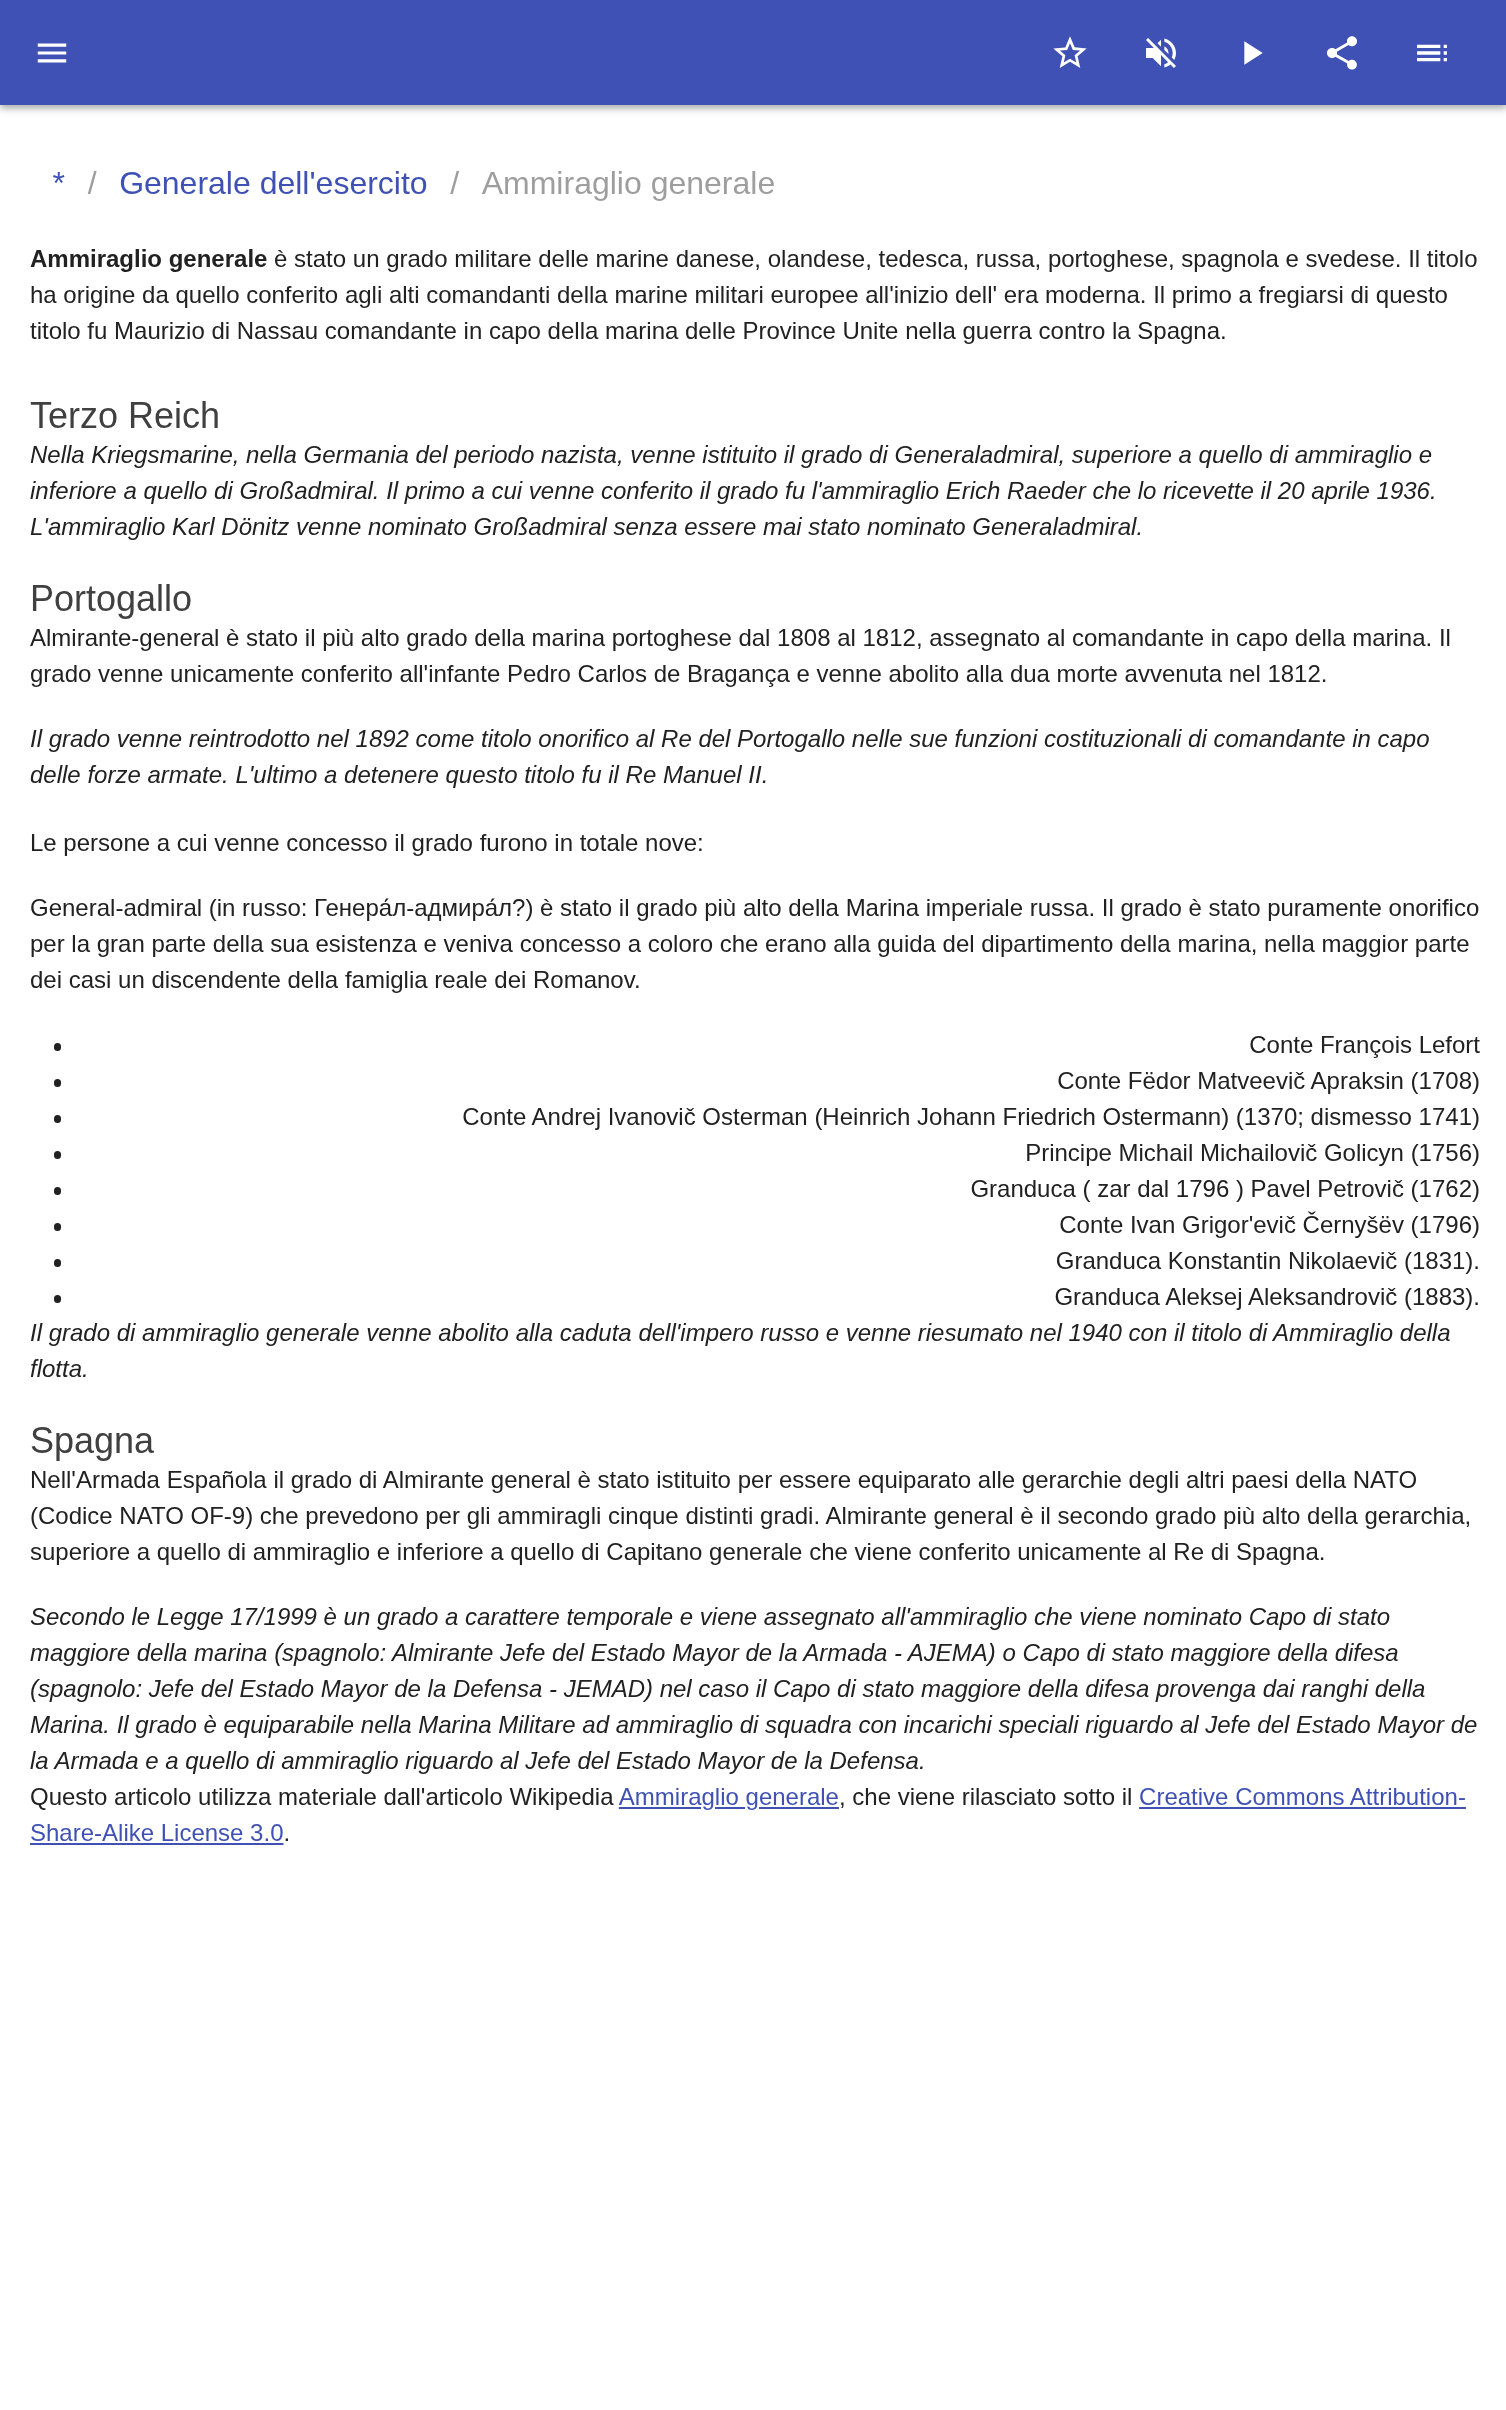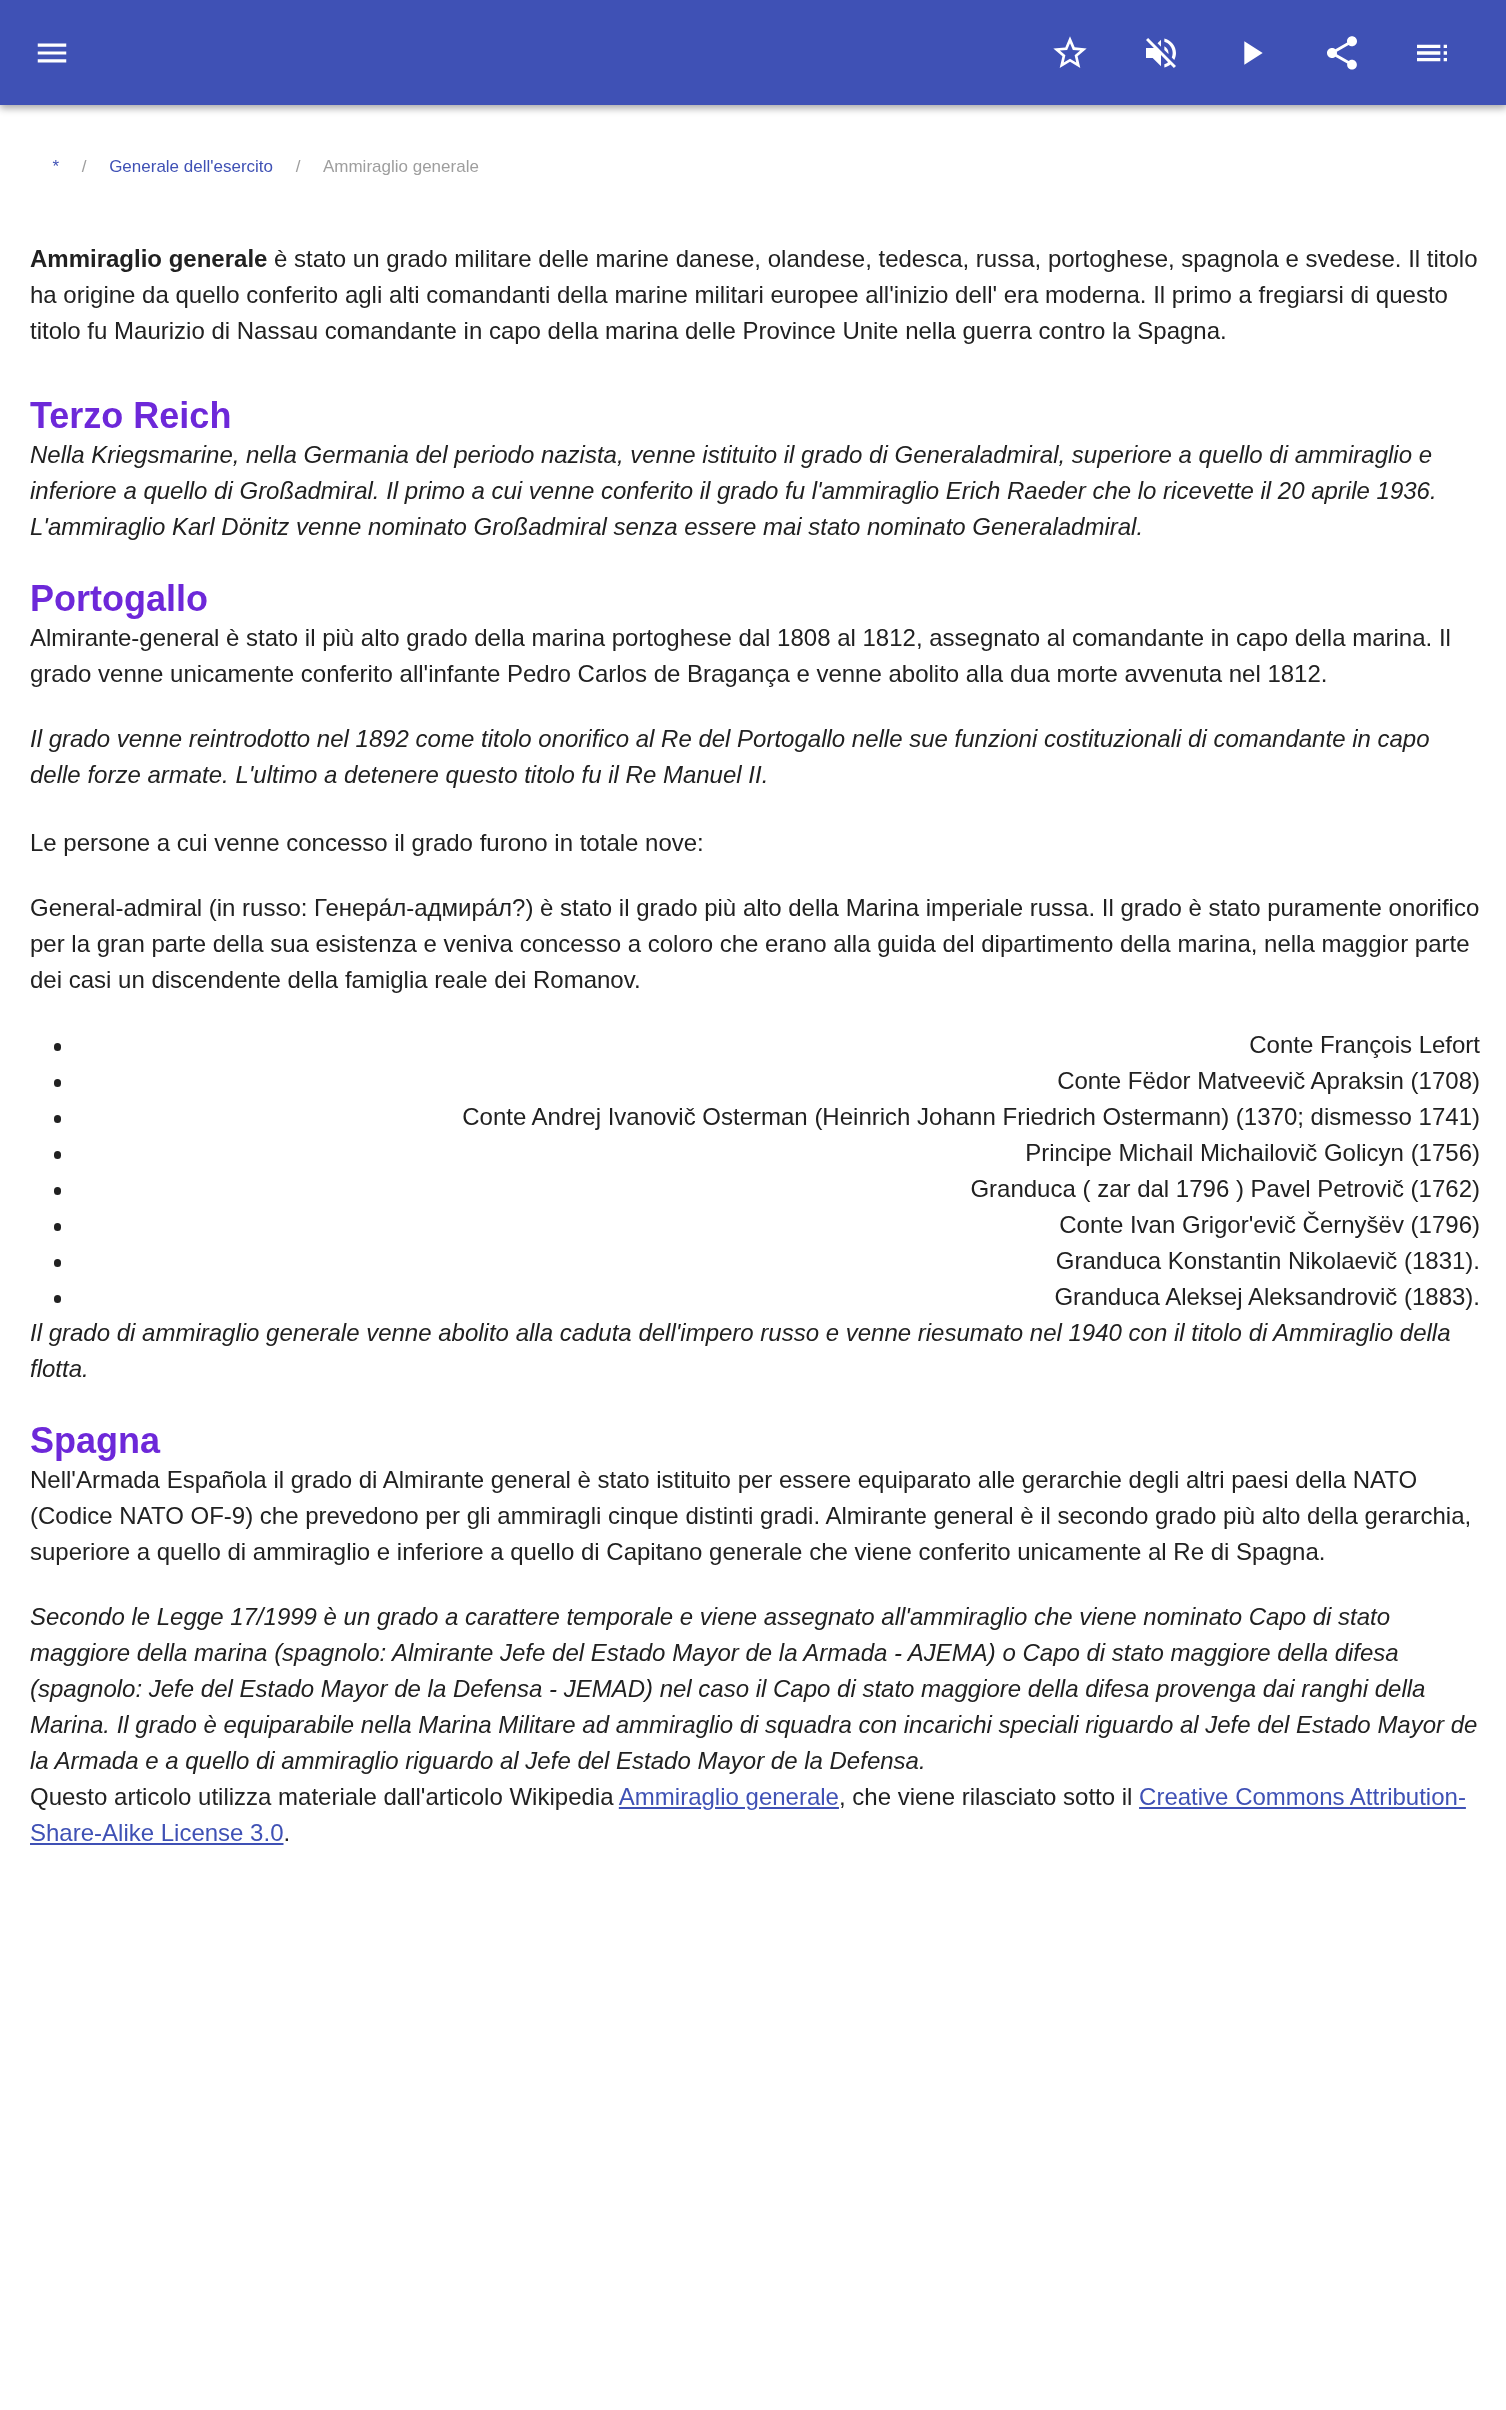--- a/index.html
+++ b/index.html
@@ -36,45 +36,45 @@
   .appbar svg { display: block; }
   .content {
     position: absolute;
     left: 30px;
     top: 105px;
     width: 1450px;
   }
   .breadcrumb {
     position: absolute;
     left: 22.6px;
-    top: 44px;
-    font-size: 17px;
+    top: 60px;
+    font-size: 32px;
     line-height: 36px;
     white-space: nowrap;
   }
   .breadcrumb .crumb-link { color: #3F51B5; text-decoration: none; }
   .breadcrumb .sep { color: #9e9e9e; margin: 0 22.6px; }
   .breadcrumb .current { color: #9e9e9e; }
   .article {
     position: absolute;
     left: 0;
     top: 136px;
     width: 1450px;
     font-size: 24px;
     line-height: 36px;
     color: #212121;
   }
   .article p { margin: 0 0 29px 0; }
   .article p.tight { margin-bottom: 0; font-style: italic; }
   .article h2 {
     font-size: 36px;
-    font-weight: bold;
+    font-weight: normal;
     line-height: 43px;
     margin: 0;
-    color: #6d28d9;
+    color: #404040;
   }
   .article section { margin-top: 0; }
   .article ul {
     list-style: none;
     margin: 0 0 0 0;
     padding: 0;
   }
   .article ul li {
     position: relative;
     padding-left: 45px;

